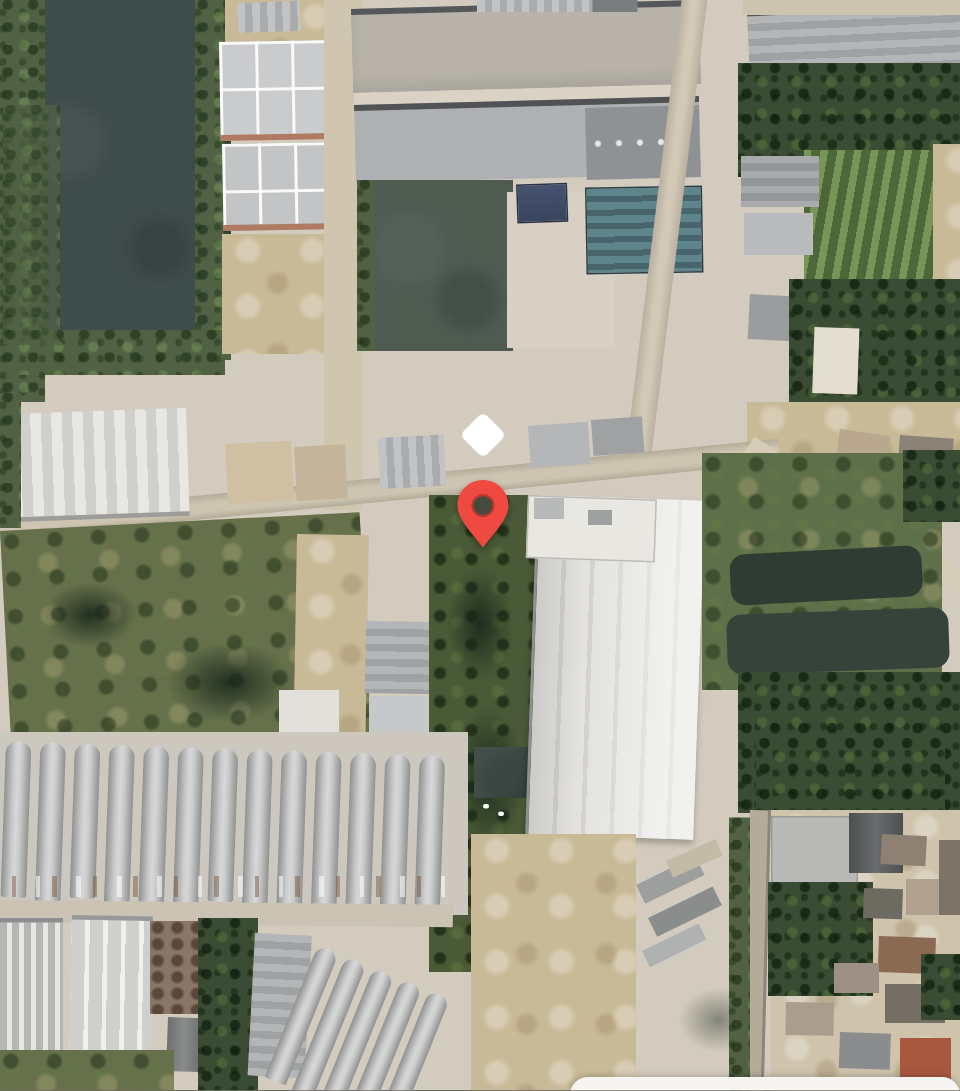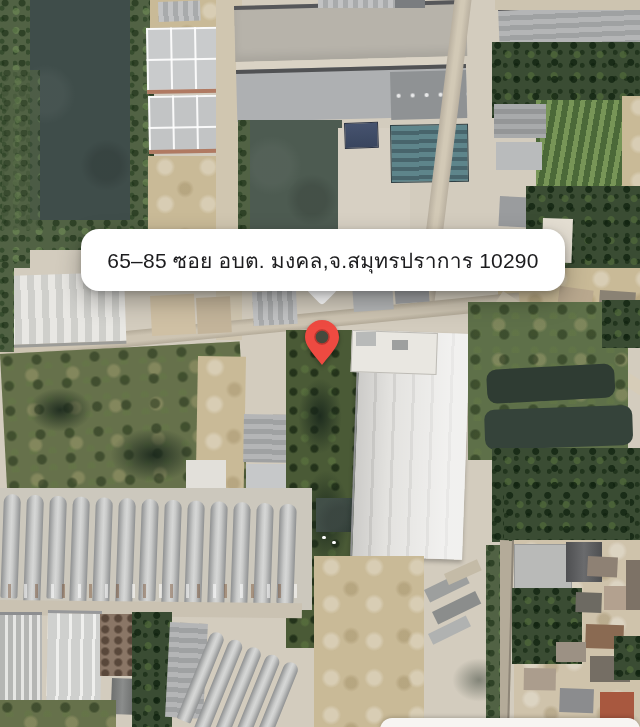--- a/index.html
+++ b/index.html
@@ -219,19 +219,16 @@
   <div class="r" style="left:626px;top:560px;width:14px;height:50px;background:#7d7266;"></div>
 
   <div id="pin">
     <svg width="38" height="48" viewBox="0 0 38 48">
       <path fill="#ee4a41" d="M19 1 C9.6 1 2 8.6 2 18 C2 26 8.5 32.8 19 46 C29.5 32.8 36 26 36 18 C36 8.6 28.4 1 19 1 Z"></path>
       <circle cx="19" cy="18" r="7" fill="#454a3d" stroke="#b8372f" stroke-width="1.5"></circle>
     </svg>
   </div>
 
   <div id="callout-tail"></div>
-  <div id="callout">
-    <span class="txt">65–85 ซอย อบต. มงคล,จ.สมุทรปราการ 10290</span>
-  </div>
 
   <div id="sheet"></div>
 
 </div>
 
 </body></html>

